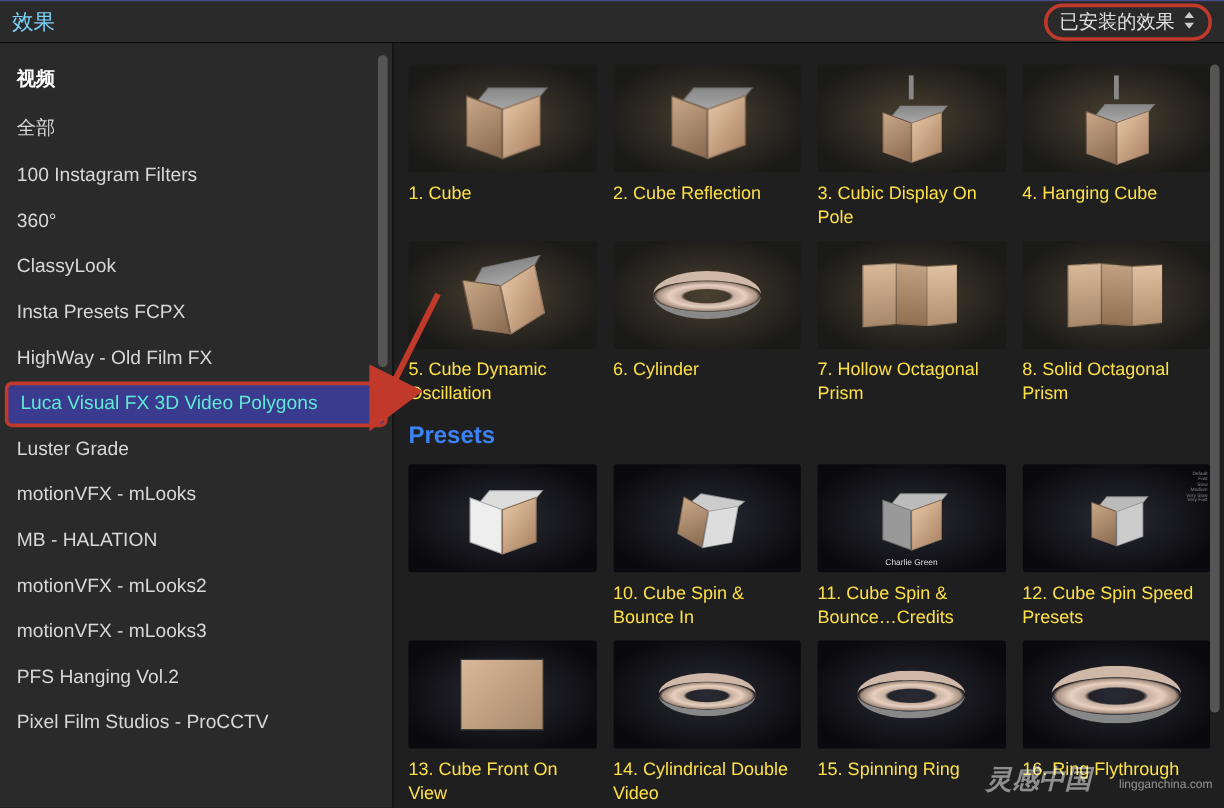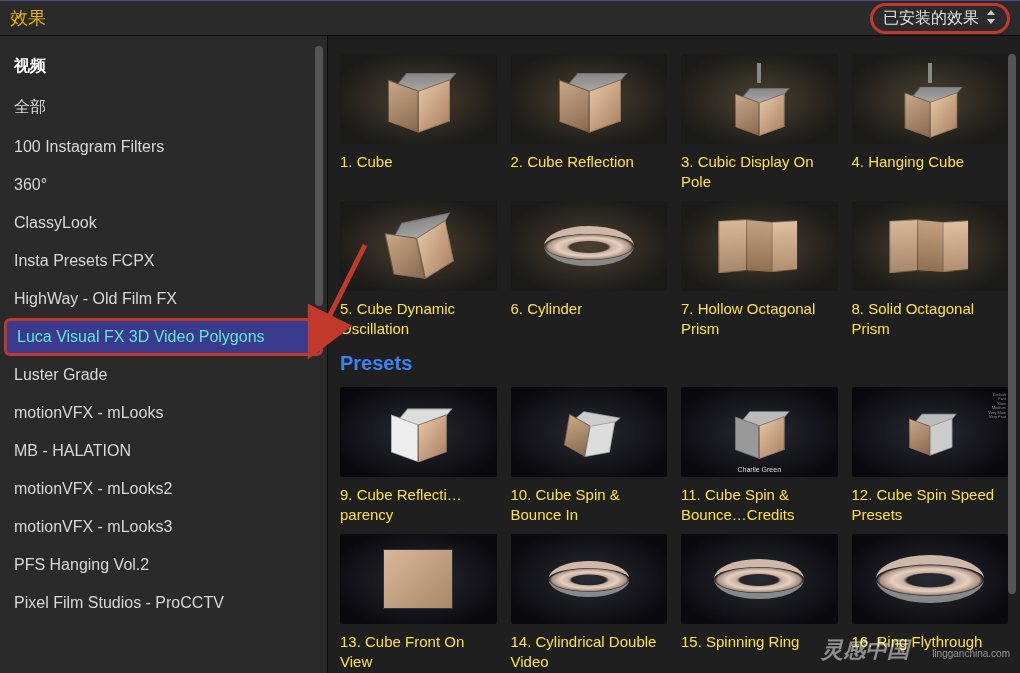--- a/index.html
+++ b/index.html
@@ -17,21 +17,21 @@
   background: #2a2a2a;
   border-bottom: 1px solid #0a0a0a;
   display: flex;
   align-items: center;
   justify-content: space-between;
   padding: 0 10px;
   border-top: 1px solid #4a4a8a;
 }
 .header-title {
   font-size: 18px;
-  color: #eab308;
+  color: #7dd3fc;
   font-family: Liberation Serif, serif;
 }
 .header-dropdown {
   display: flex;
   align-items: center;
   gap: 6px;
   border: 3px solid #c0392b;
   border-radius: 16px;
   padding: 2px 10px;
   cursor: pointer;
@@ -326,21 +326,20 @@
       <div class="section-title">Presets</div>
 
       <div class="grid-item">
         <div class="thumb black-thumb" style="position:relative">
             <div class="cube-shape" style="transform:scale(0.9)">
               <div class="face top" style="background:#ddd"></div>
               <div class="face left" style="background:#eee"></div>
               <div class="face right"></div>
             </div>
           </div>
-        <div class="grid-label">9. Cube Reflecti…parency</div>
       </div>
       <div class="grid-item">
         <div class="thumb black-thumb">
             <div class="cube-shape" style="transform:scale(0.75) rotate(10deg)">
               <div class="face top" style="background:#ccc"></div>
               <div class="face left"></div>
               <div class="face right" style="background:#ddd"></div>
             </div>
           </div>
         <div class="grid-label">10. Cube Spin &amp; Bounce In</div>

